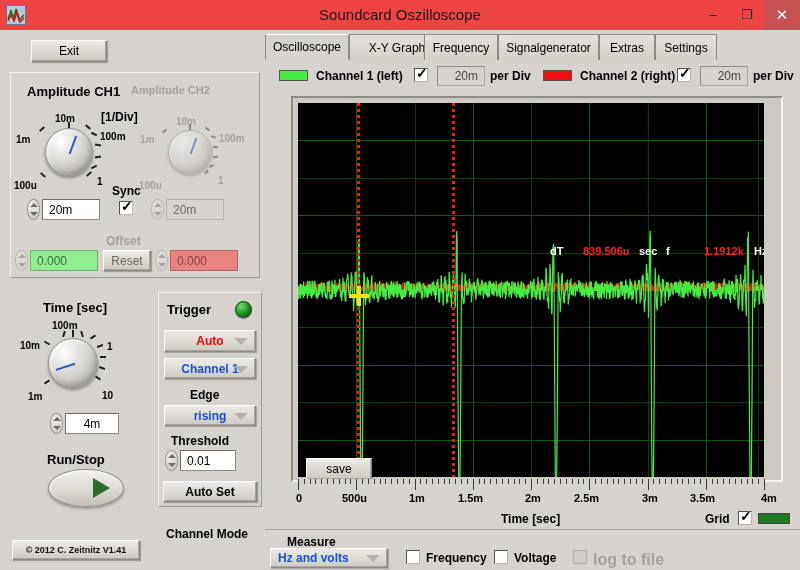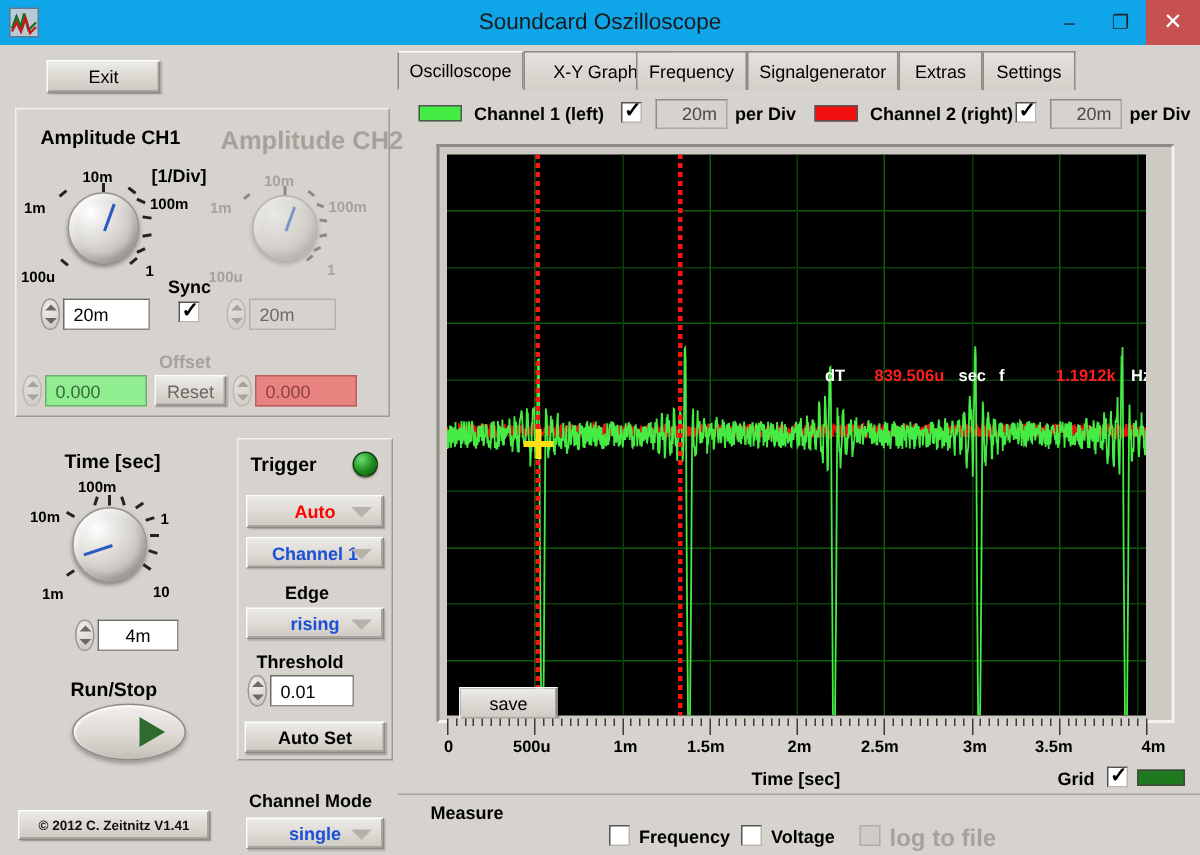--- a/index.html
+++ b/index.html
@@ -6,21 +6,21 @@
   body{
     width:800px;height:570px;overflow:hidden;
     font-family:"Liberation Sans",sans-serif;
     background:#d6d3ce;
   }
   #app{position:relative;width:800px;height:570px;}
 
   
   .titlebar{
     position:absolute;left:0;top:0;width:800px;height:30px;
-    background:#0ea5e9;
+    background:#ef4444;
   }
   .titlebar .title{
     position:absolute;left:0;top:0;width:800px;height:30px;
     line-height:30px;text-align:center;
     font-size:15px;color:#1b1b1b;font-family:"Liberation Sans",sans-serif;
   }
   .appicon{
     position:absolute;left:6px;top:5px;width:20px;height:20px;
     background:linear-gradient(135deg,#8fa8bd,#c9d4dd);
     border:1px solid #5d7a92;box-sizing:border-box;
@@ -194,21 +194,21 @@
   </div>
 
   <div class="btn3d" style="left:31px;top:40px;width:76px;height:22px;">
     <span>Exit</span>
   </div>
 
   <div class="panel" style="left:10px;top:72px;width:250px;height:206px;">
   </div>
 
   <div class="lbl" style="left:27px;top:84px;font-size:13px;">Amplitude CH1</div>
-  <div class="lbl dim" style="left:147px;top:84px;font-size:17px;">Amplitude CH2</div>
+  <div class="lbl dim" style="left:131px;top:84px;font-size:11px;">Amplitude CH2</div>
   <div class="lbl" style="left:101px;top:110px;font-size:12px;">[1/Div]</div>
 
   <div class="knob" style="left:45px;top:128px;width:48px;height:48px;">
     <div class="needle" style="left:23px;top:6px;width:2px;height:19px;transform:rotate(20deg);transform-origin:1px 18px;"></div>
   </div>
   <div class="lbl sm" style="left:55px;top:113px;">10m</div>
   <div class="lbl sm" style="left:16px;top:134px;">1m</div>
   <div class="lbl sm" style="left:100px;top:131px;">100m</div>
   <div class="lbl sm" style="left:14px;top:180px;">100u</div>
   <div class="lbl sm" style="left:97px;top:176px;">1</div>
@@ -328,24 +328,20 @@
     <i class="up"></i>
       <i class="dn"></i>
   </div>
   <div class="field" style="left:180px;top:450px;width:56px;height:21px;">0.01</div>
 
   <div class="btn3d" style="left:163px;top:481px;width:94px;height:21px;font-weight:bold;">
     <span>Auto Set</span>
   </div>
 
   <div class="lbl" style="left:166px;top:527px;font-size:12px;">Channel Mode</div>
-  <div class="combo" style="left:164px;top:545px;width:92px;height:21px;color:#1a4fd6;">
-    <span>single</span>
-    <span class="arrow"></span>
-  </div>
 
   <div class="btn3d copyright">
     <span>© 2012  C. Zeitnitz V1.41</span>
   </div>
 
   <div class="tabstrip">
     <div class="tab active" style="left:0px;width:84px;">
       <span>Oscilloscope</span>
     </div>
     <div class="tab" style="left:84px;width:96px;">
@@ -527,20 +523,24 @@
 
   <div class="lbl" style="left:705px;top:512px;font-size:12px;">Grid</div>
   <div class="cbx" style="left:738px;top:511px;">
       <b>✓</b>
     </div>
   <div class="swatch" style="left:758px;top:513px;width:32px;height:11px;background:#1f7a1f;border-color:#444;"></div>
 
   <div style="position:absolute;left:265px;top:529px;width:535px;height:1px;background:#a7a49f;"></div>
 
   <div class="lbl" style="left:287px;top:535px;font-size:12px;">Measure</div>
+  <div class="combo" style="left:270px;top:548px;width:118px;height:20px;color:#1a4fd6;justify-content:flex-start;padding-left:7px;">
+    <span>Hz and volts</span>
+    <span class="arrow"></span>
+  </div>
 
   <div class="cbx" style="left:406px;top:550px;"></div>
   <div class="lbl" style="left:426px;top:551px;font-size:12px;">Frequency</div>
 
   <div class="cbx" style="left:494px;top:550px;"></div>
   <div class="lbl" style="left:514px;top:551px;font-size:12px;">Voltage</div>
 
   <div class="cbx dim" style="left:573px;top:550px;"></div>
   <div class="lbl dim" style="left:593px;top:551px;font-size:16px;">log to file</div>
 

